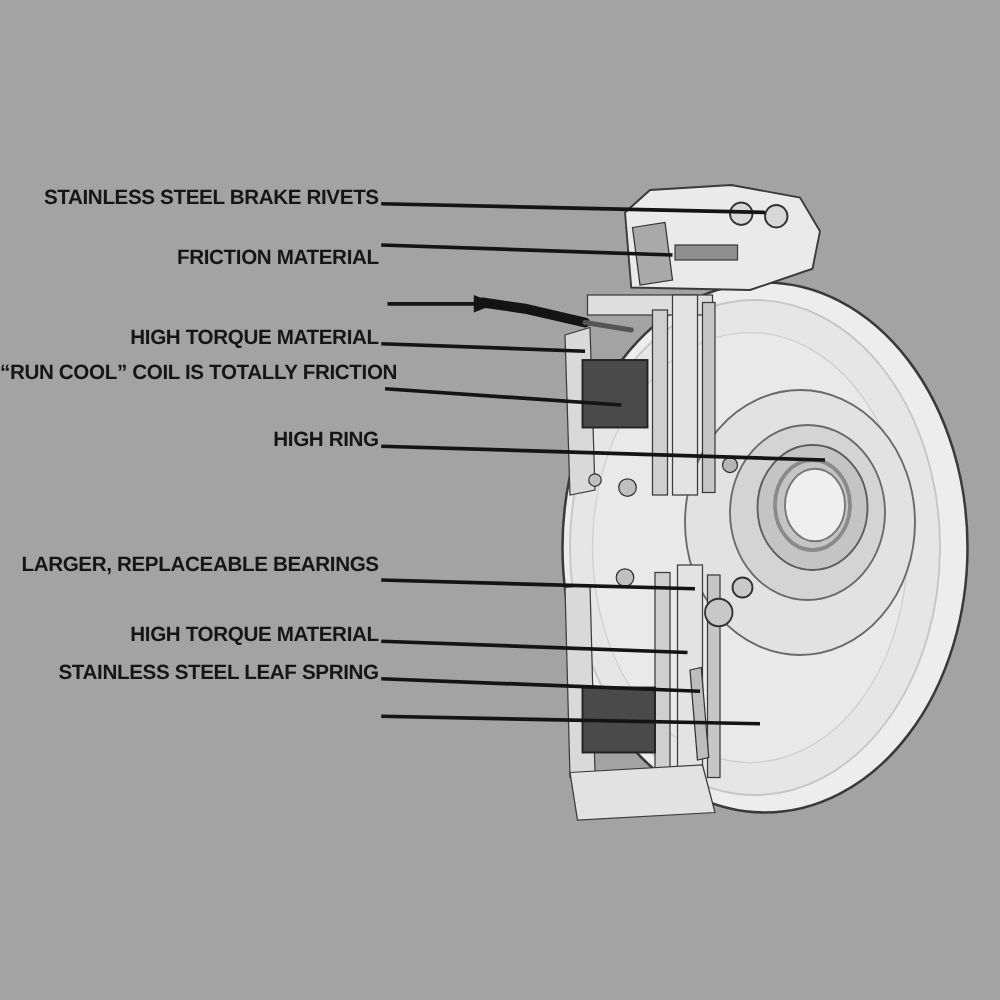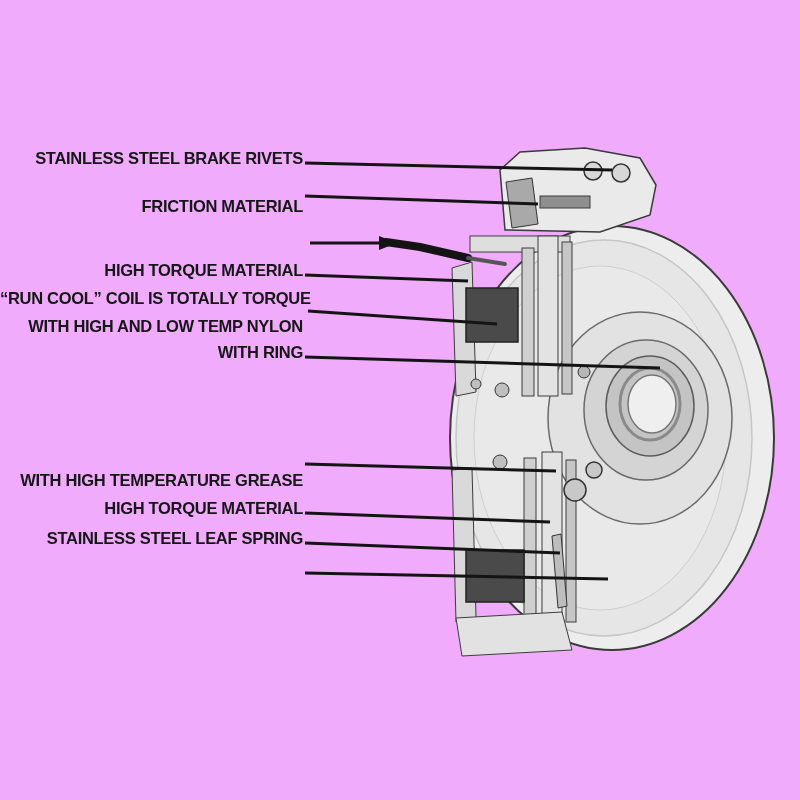--- a/index.html
+++ b/index.html
@@ -1,19 +1,19 @@
 <!DOCTYPE html>
 <html><head>
 <meta charset="utf-8">
 <style>
   html,body{margin:0;padding:0;background:#ffffff;}
   .stage{
     position:relative;
     width:800px;height:800px;
-    background:#f0abfc;
+    background:#a3a3a3;
     overflow:hidden;
     font-family:"Liberation Sans", sans-serif;
   }
   .stage svg{position:absolute;top:0;left:0;}
   .callout{
     position:absolute;
     left:0;
     width:303px;
     text-align:right;
     font-weight:700;
@@ -94,20 +94,19 @@
       <line x1="305" y1="513" x2="550" y2="522"></line>
       <line x1="305" y1="543" x2="560" y2="553"></line>
       <line x1="305" y1="573" x2="608" y2="579"></line>
     </g>
     <polygon points="379,236 397,243 379,250" fill="#141414"></polygon>
   </svg>
 
   <div class="callout" style="top:148px">STAINLESS STEEL BRAKE RIVETS</div>
   <div class="callout" style="top:196px">FRICTION MATERIAL</div>
   <div class="callout" style="top:260px">HIGH TORQUE MATERIAL</div>
-  <div class="callout" style="top:288px">“RUN COOL” COIL IS TOTALLY TORQUE</div>
-  <div class="callout" style="top:316px">WITH HIGH AND LOW TEMP NYLON</div>
-  <div class="callout" style="top:342px">WITH RING</div>
-  <div class="callout" style="top:470px">WITH HIGH TEMPERATURE GREASE</div>
+  <div class="callout" style="top:288px">“RUN COOL” COIL IS TOTALLY FRICTION</div>
+  <div class="callout" style="top:342px">HIGH RING</div>
+  <div class="callout" style="top:442px">LARGER, REPLACEABLE BEARINGS</div>
   <div class="callout" style="top:498px">HIGH TORQUE MATERIAL</div>
   <div class="callout" style="top:528px">STAINLESS STEEL LEAF SPRING</div>
 
 </div>
 
 </body></html>

